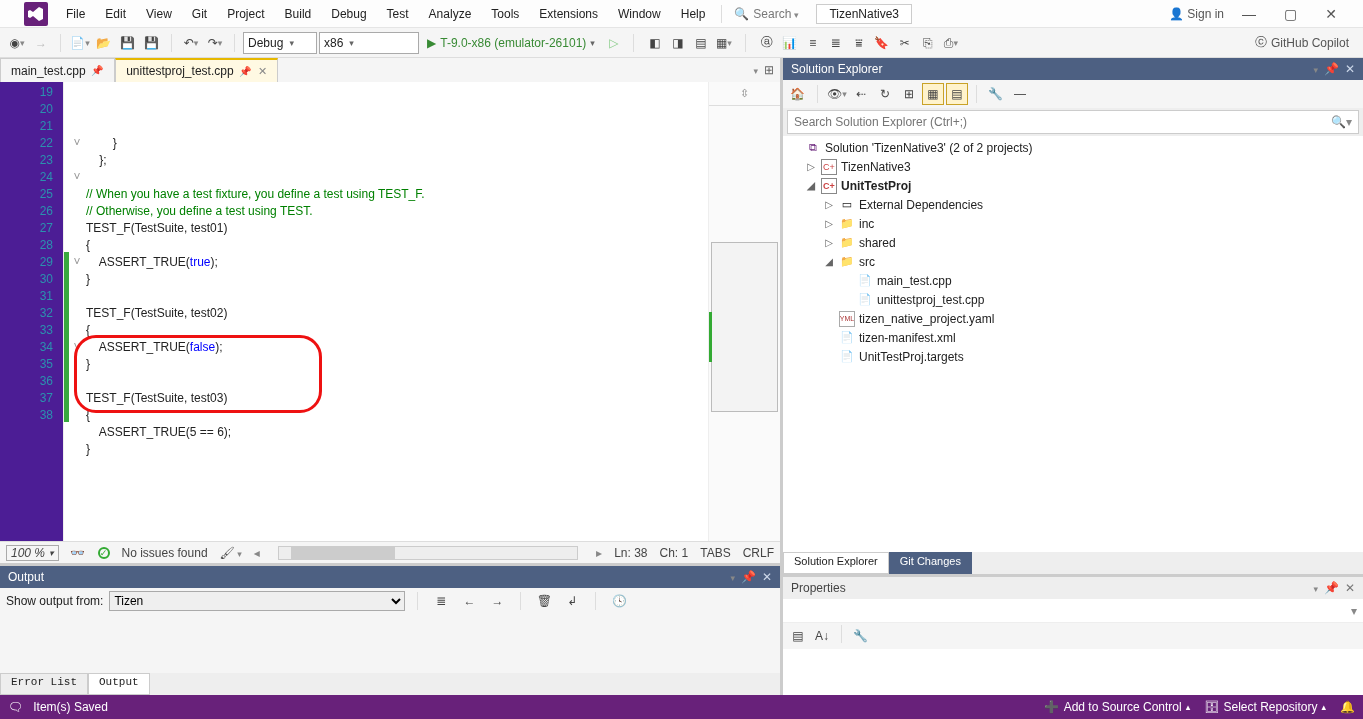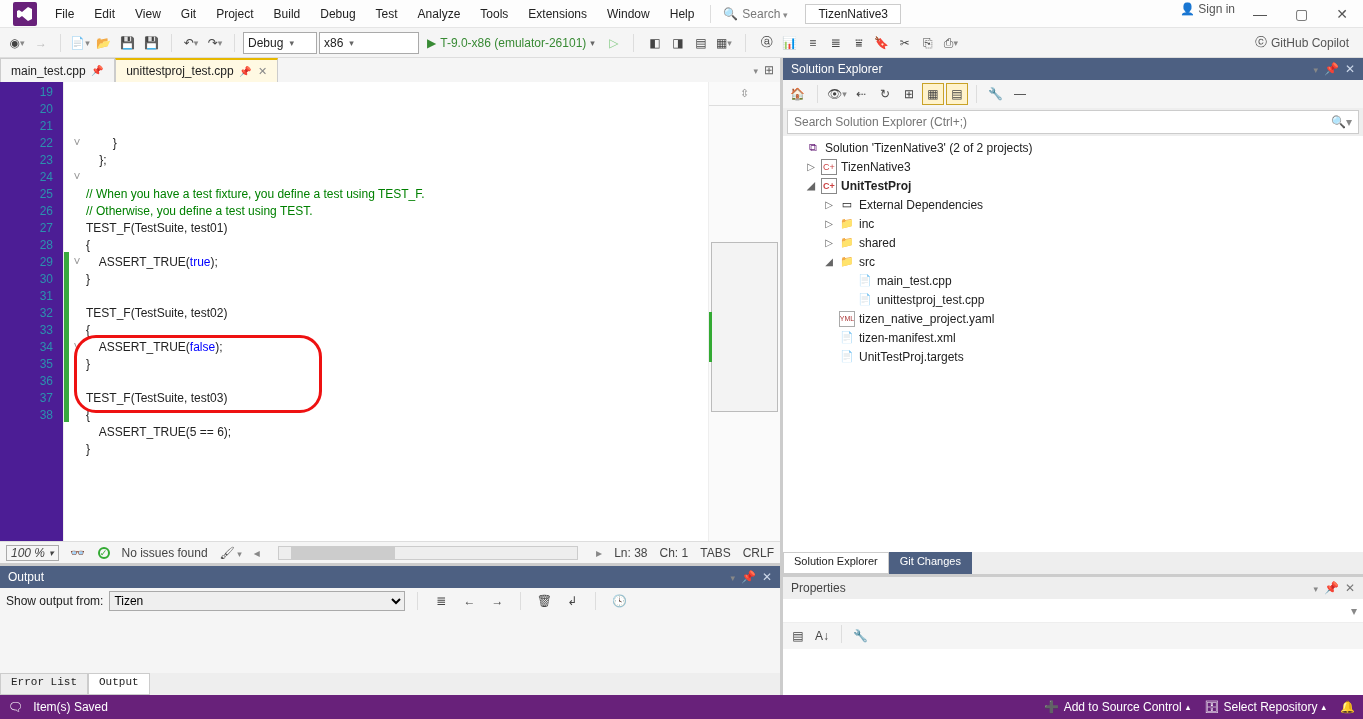--- a/index.html
+++ b/index.html
@@ -1,24 +1,24 @@
 <!DOCTYPE html>
 <html><head>
 <meta charset="utf-8">
 <style>
 * { margin:0; padding:0; box-sizing:border-box; font-family:"Segoe UI",Tahoma,sans-serif; font-size:12px; }
 body { background:#f5f5f5; width:1363px; height:719px; overflow:hidden; display:flex; flex-direction:column; color:#222; }
-.menubar { display:flex; align-items:center; height:28px; background:#fdfdfd; border-bottom:1px solid #e5e5e5; padding:0 5px; }
+.menubar { display:flex; align-items:center; height:28px; background:#fdfdfd; border-bottom:1px solid #e5e5e5; padding:0 16px; }
 .vs-logo { width:24px; height:24px; background:#68217a; margin:0 8px; display:flex; align-items:center; justify-content:center; border-radius:2px;}
 .vs-logo svg { display:block;}
 .menu-item { padding:2px 10px; cursor:default; color:#222; }
 .sep-v { width:1px; height:18px; background:#ddd; margin:0 6px; }
 .search-box { display:flex; align-items:center; color:#777; gap:4px; padding:0 6px; }
 .tab-pill { margin-left:12px; padding:2px 12px; border:1px solid #ccc; background:#fff; }
-.menu-right { margin-left:auto; display:flex; gap:8px; color:#555; }
+.menu-right { margin-left:auto; display:flex; align-items:center; gap:8px; color:#555; }
 .win-btn { padding:4px 10px; font-size:14px; cursor:default; }
 .toolbar { display:flex; align-items:center; height:30px; background:#f5f5f5; border-bottom:1px solid #ddd; padding:0 6px; gap:2px; }
 .tool { width:22px; height:22px; display:flex; align-items:center; justify-content:center; color:#444; border:1px solid transparent;}
 .combo { border:1px solid #aaa; background:#fff; height:22px; display:flex; align-items:center; padding:0 4px; gap:6px; }
 .combo::after { content:"▾"; color:#666; font-size:9px; }
 .run { color:#388a34; display:flex; align-items:center; gap:4px; padding:0 6px; }
 .run::before { content:"▶"; }
 .run::after { content:"▾"; font-size:9px; color:#666; }
 .tool-group { display:flex; gap:1px; margin:0 2px;}
 .rt { margin-left:auto; display:flex; align-items:center; gap:4px; color:#555; padding-right:8px;}

